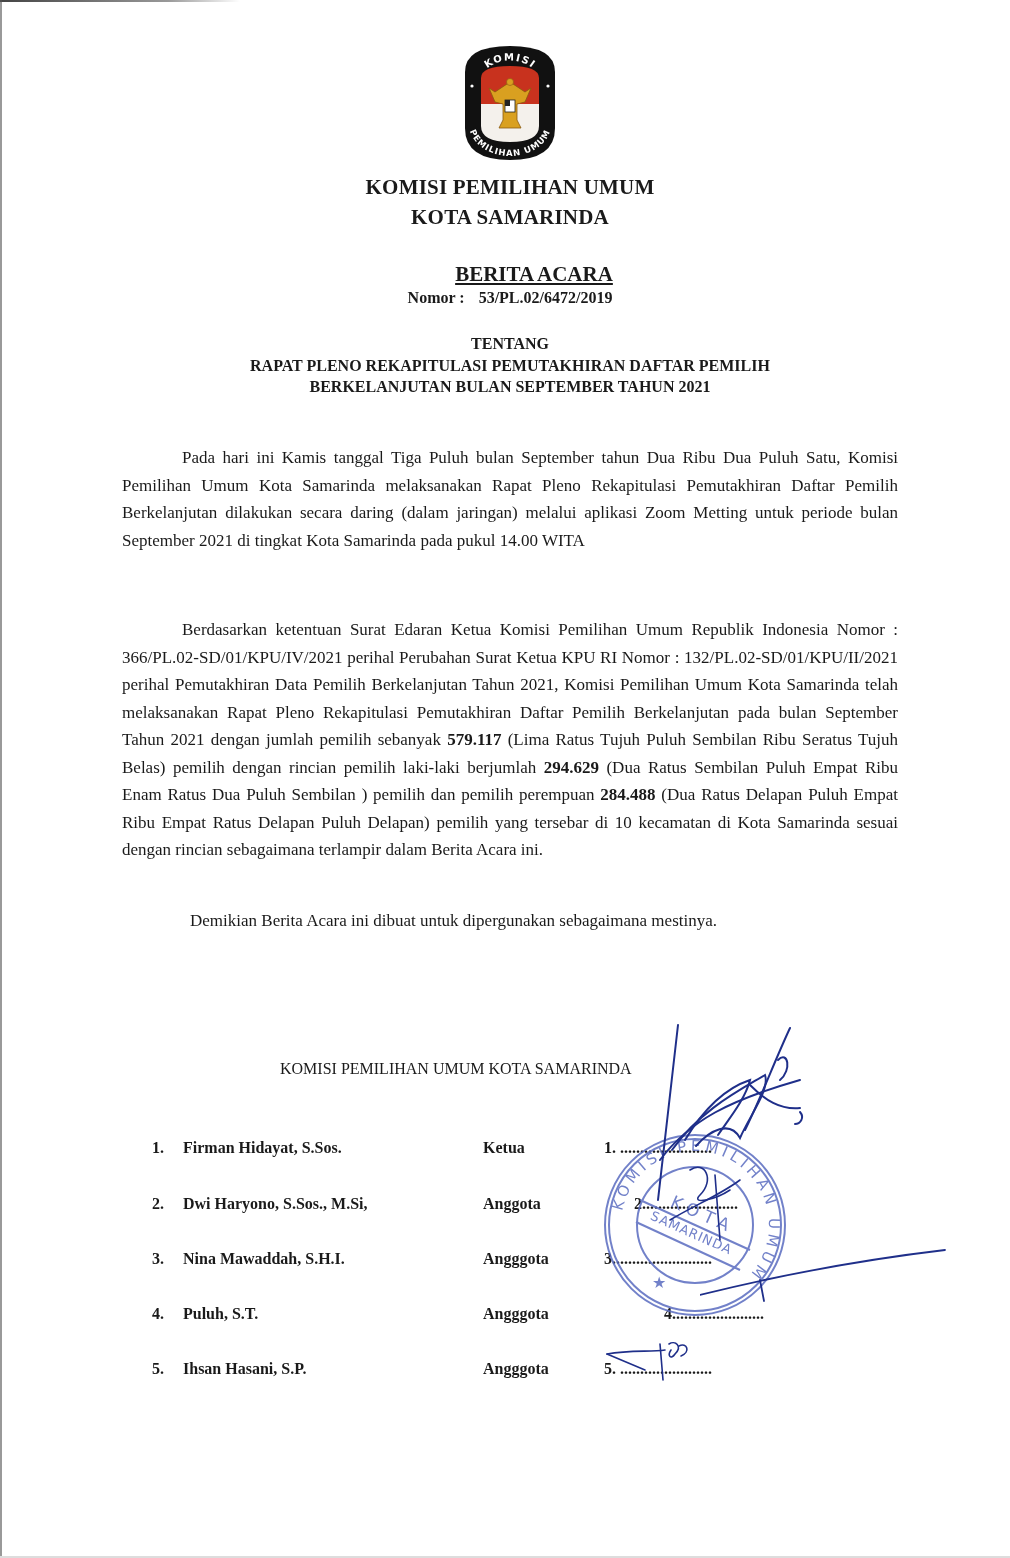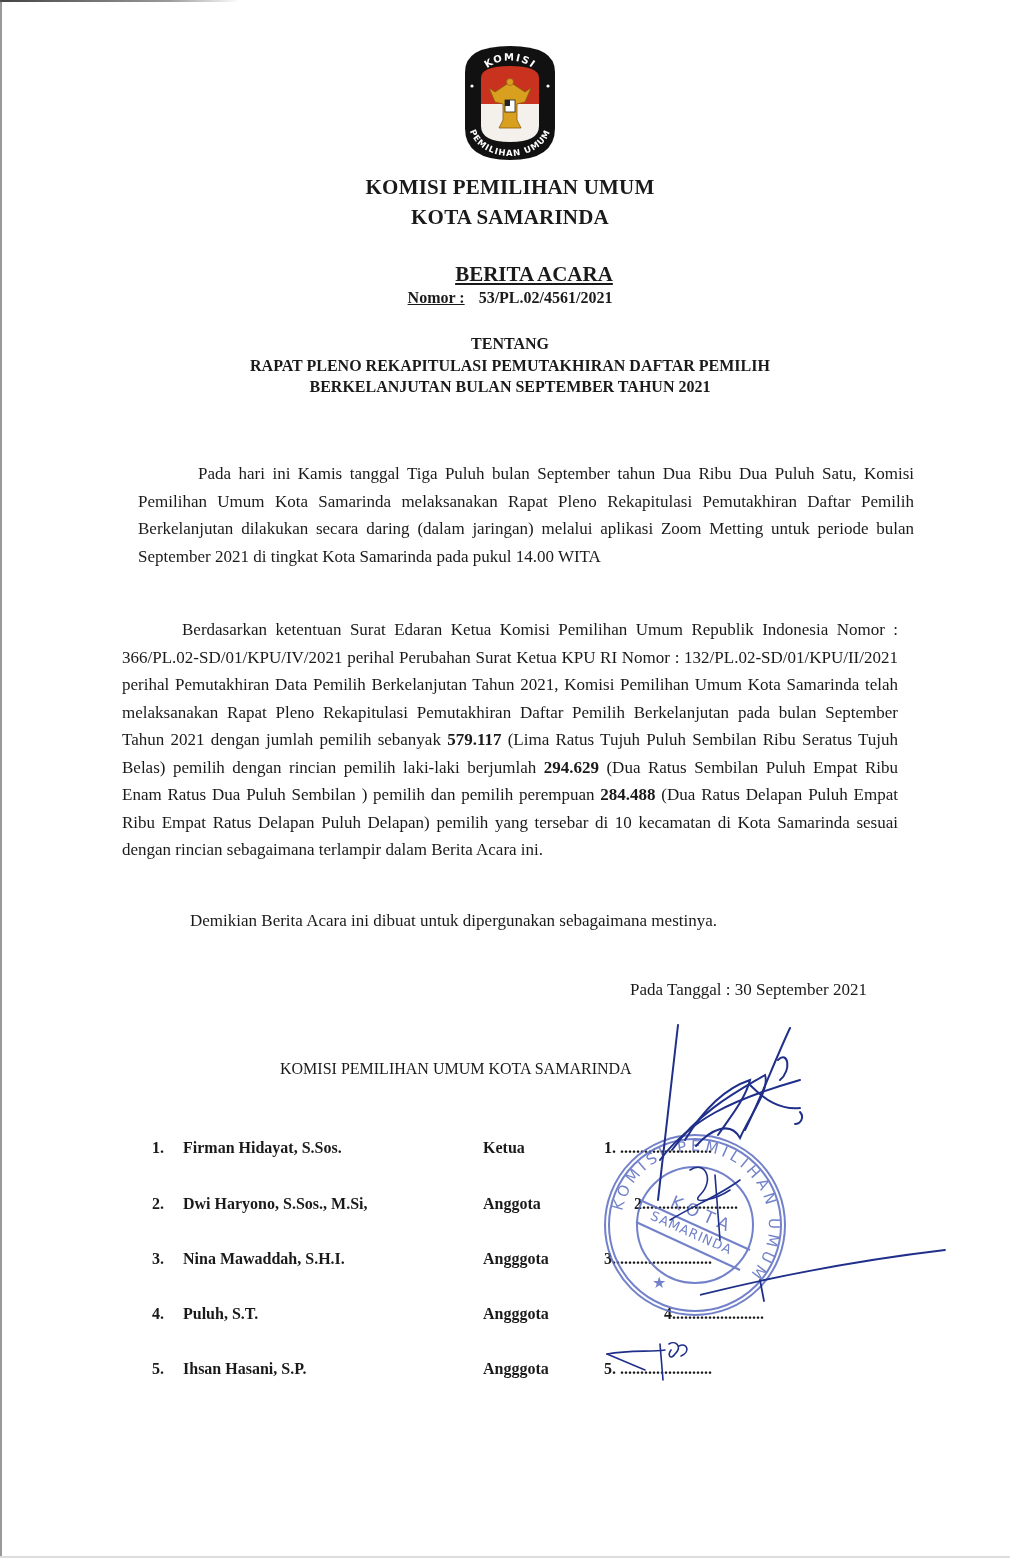--- a/index.html
+++ b/index.html
@@ -12,21 +12,21 @@
   .scan-left { position: absolute; left: 0; top: 0; width: 2px; height: 1558px; background: #555; opacity: 0.6; }
   .scan-bottom { position: absolute; left: 0; bottom: 0; width: 1010px; height: 2px; background: #ddd; }
 
   .logo { position: absolute; left: 459px; top: 42px; width: 102px; height: 122px; }
 
   .center { position: absolute; left: 0; width: 1020px; text-align: center; font-weight: bold; }
   .h-org { top: 172px; font-size: 21px; line-height: 30px; letter-spacing: 0.2px; }
   .h-ba { top: 261px; font-size: 21px; line-height: 26px; }
   .h-ba span { text-decoration: underline; text-underline-offset: 2px; margin-left: 48px; }
   .h-no { top: 287px; font-size: 16px; line-height: 22px; }
-  .h-no .lbl { margin-right: 14px; text-decoration: underline; }
+  .h-no .lbl { margin-right: 14px; }
   .h-tentang { top: 334px; font-size: 16px; line-height: 20px; }
   .h-sub { top: 355px; font-size: 16px; line-height: 21px; }
 
   .para { position: absolute; left: 122px; width: 776px; font-size: 17px; line-height: 27.5px; text-align: justify; text-indent: 60px; }
   .p1 { top: 444px; }
   .p2 { top: 616px; }
   .p3 { top: 899px; }
   .para b { font-weight: bold; }
 
   .place { position: absolute; left: 630px; top: 976px; font-size: 17px; line-height: 27.5px; white-space: nowrap; }
@@ -75,37 +75,36 @@
 
 <div class="center h-org">
   <div>KOMISI PEMILIHAN UMUM</div>
   <div>KOTA SAMARINDA</div>
 </div>
 
 <div class="center h-ba">
   <span>BERITA ACARA</span>
 </div>
 <div class="center h-no">
-  <span class="lbl">Nomor :</span><span>53/PL.02/4561/2021</span>
+  <span class="lbl">Nomor :</span><span>53/PL.02/6472/2019</span>
 </div>
 
 <div class="center h-tentang">TENTANG</div>
 <div class="center h-sub">
   <div>RAPAT PLENO REKAPITULASI PEMUTAKHIRAN DAFTAR PEMILIH</div>
   <div>BERKELANJUTAN BULAN SEPTEMBER TAHUN 2021</div>
 </div>
 
-<p class="para p1" style="margin:16px">Pada hari ini Kamis tanggal Tiga Puluh  bulan September  tahun Dua Ribu Dua Puluh Satu, Komisi Pemilihan Umum Kota Samarinda melaksanakan Rapat Pleno Rekapitulasi Pemutakhiran Daftar Pemilih Berkelanjutan dilakukan secara daring (dalam jaringan) melalui aplikasi Zoom Metting  untuk periode bulan September 2021 di tingkat Kota Samarinda pada pukul 14.00 WITA</p>
+<p class="para p1" style="margin:0">Pada hari ini Kamis tanggal Tiga Puluh  bulan September  tahun Dua Ribu Dua Puluh Satu, Komisi Pemilihan Umum Kota Samarinda melaksanakan Rapat Pleno Rekapitulasi Pemutakhiran Daftar Pemilih Berkelanjutan dilakukan secara daring (dalam jaringan) melalui aplikasi Zoom Metting  untuk periode bulan September 2021 di tingkat Kota Samarinda pada pukul 14.00 WITA</p>
 
 <p class="para p2" style="margin:0"><span>Berdasarkan ketentuan Surat Edaran Ketua Komisi Pemilihan Umum Republik Indonesia Nomor : 366/PL.02-SD/01/KPU/IV/2021 perihal Perubahan Surat Ketua KPU RI Nomor : 132/PL.02-SD/01/KPU/II/2021 perihal Pemutakhiran Data Pemilih Berkelanjutan Tahun 2021, Komisi Pemilihan Umum Kota Samarinda telah melaksanakan Rapat Pleno Rekapitulasi Pemutakhiran Daftar Pemilih Berkelanjutan pada bulan September Tahun 2021 dengan jumlah pemilih sebanyak </span><b>579.117</b><span> (Lima Ratus Tujuh Puluh Sembilan  Ribu Seratus Tujuh Belas) pemilih dengan rincian pemilih laki-laki berjumlah </span><b>294.629</b><span> (Dua Ratus Sembilan Puluh Empat Ribu Enam Ratus Dua  Puluh Sembilan ) pemilih dan pemilih perempuan </span><b>284.488</b><span> (Dua Ratus Delapan Puluh Empat Ribu Empat Ratus Delapan Puluh Delapan) pemilih yang tersebar di  10 kecamatan di Kota Samarinda sesuai dengan rincian sebagaimana terlampir dalam Berita Acara ini.</span></p>
 
 <p class="para p3" style="margin:8px">Demikian Berita Acara ini dibuat untuk dipergunakan sebagaimana mestinya.</p>
 
 <div class="place">
-  <div>Pada Tanggal : 30 September 2021</div>
 </div>
 
 <div class="sig-title">KOMISI PEMILIHAN UMUM KOTA SAMARINDA</div>
 
 <div class="member m1">
   <span class="num">1.</span>
   <span class="name">Firman Hidayat, S.Sos.</span>
   <span class="role">Ketua</span>
   <span class="line">1. .......................</span>
 </div>

